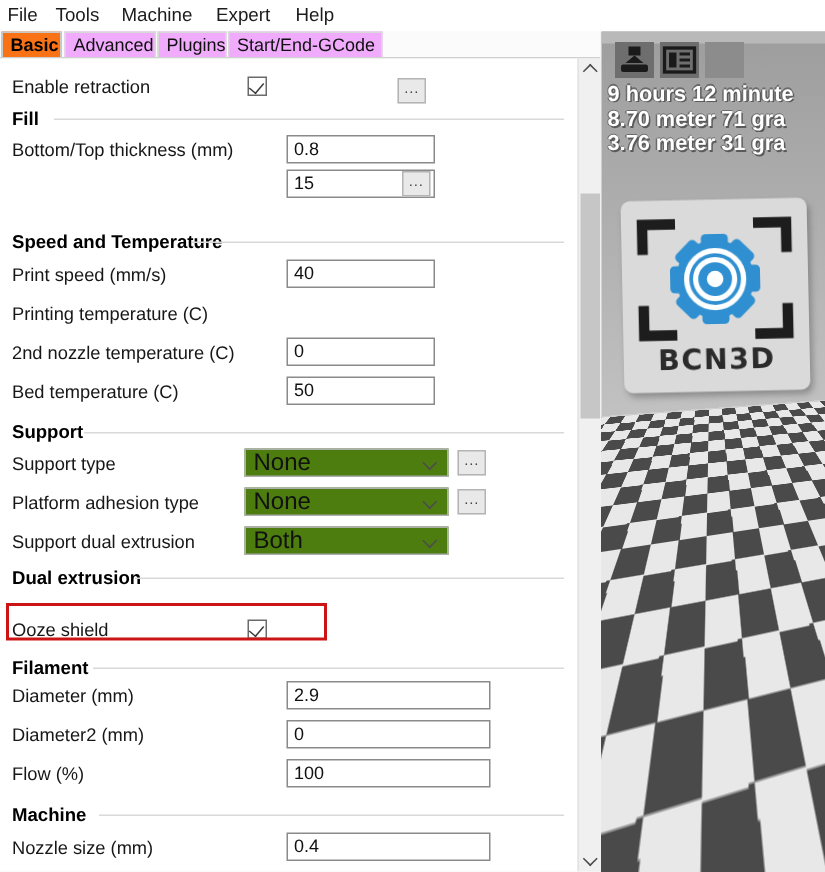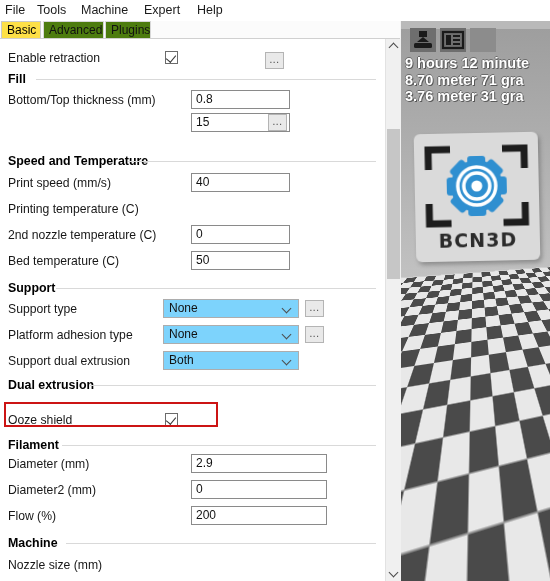--- a/index.html
+++ b/index.html
@@ -13,40 +13,40 @@
 
   
   .menubar{position:absolute;left:0;top:0;width:550px;height:20px;background:#ffffff;
            border-bottom:1px solid #ffffff;}
   .menubar .mitem{position:absolute;top:1px;font-size:12.5px;line-height:18px;color:#1b1b1b;
                   white-space:nowrap;padding:0 3px;}
 
   
   .tabstrip{position:absolute;left:0;top:21px;width:400px;height:18px;background:#fbfbfb;}
   .tab{position:absolute;top:0;height:17px;font-size:12px;line-height:17px;color:#111;
-       background:#4d7c0f;border:1px solid #d8d8d8;border-bottom:none;padding:0 5px;
+       background:#f0abfc;border:1px solid #d8d8d8;border-bottom:none;padding:0 5px;
        white-space:nowrap;box-sizing:border-box;}
-  .tab.active{background:#fde047;border-color:#c8c8c8;color:#000;}
+  .tab.active{background:#f97316;border-color:#c8c8c8;color:#000;font-weight:bold;}
   .tabline{position:absolute;left:0;top:38px;width:400px;height:1px;background:#d0d0d0;}
 
   
   .settings{position:absolute;left:0;top:39px;width:385px;height:542px;background:#ffffff;
             overflow:hidden;}
   .row{position:absolute;left:0;width:385px;height:22px;}
   .label{position:absolute;left:8px;font-size:12.2px;line-height:22px;color:#171717;
          white-space:nowrap;}
   .seclabel{position:absolute;left:8px;font-size:12.4px;line-height:20px;color:#000;
             font-weight:bold;white-space:nowrap;}
   .secline{position:absolute;height:1px;background:#d9d9d9;}
 
   .field{position:absolute;height:19px;box-sizing:border-box;background:#fff;
          border:1px solid #8a8a8a;font-size:12px;line-height:17px;color:#111;
          padding:0 0 0 4px;white-space:nowrap;overflow:hidden;margin-left:28px;}
-  .combo{position:absolute;height:19px;box-sizing:border-box;background:#7dd3fc;
-         border:1px solid #adadad;font-size:12px;line-height:17px;color:#111;
+  .combo{position:absolute;height:19px;box-sizing:border-box;background:#4d7c0f;
+         border:1px solid #adadad;font-size:16px;line-height:17px;color:#111;
          padding:0 0 0 5px;white-space:nowrap;overflow:hidden;}
   .combo .chev{position:absolute;right:5px;top:0;width:10px;height:17px;}
   .combo .chev:before{content:"";position:absolute;left:0;top:5px;width:6px;height:6px;
          border-right:1.6px solid #4d4d4d;border-bottom:1.6px solid #4d4d4d;
          transform:rotate(45deg);}
   .dots{position:absolute;width:19px;height:17px;box-sizing:border-box;background:#e9e9e9;
         border:1px solid #b4b4b4;font-size:10px;line-height:13px;color:#444;text-align:center;
         letter-spacing:0.5px;}
   .chk{position:absolute;width:13px;height:13px;box-sizing:border-box;background:#fff;
        border:1.3px solid #6b6b6b;}
@@ -107,20 +107,21 @@
     <div class="mitem" style="left:34px">Tools</div>
     <div class="mitem" style="left:78px">Machine</div>
     <div class="mitem" style="left:141px">Expert</div>
     <div class="mitem" style="left:194px">Help</div>
   </div>
 
   <div class="tabstrip">
     <div class="tab active" style="left:1px;width:40px">Basic</div>
     <div class="tab" style="left:43px;width:61px">Advanced</div>
     <div class="tab" style="left:105px;width:46px">Plugins</div>
+    <div class="tab" style="left:152px;width:103px">Start/End-GCode</div>
   </div>
   <div class="tabline"></div>
 
   <div class="settings">
 
     <div class="row" style="top:8px">
       <span class="label">Enable retraction</span>
       <span class="chk on" style="left:165px;top:4px"></span>
       <span class="dots" style="left:265px;top:5px">...</span>
     </div>
@@ -201,28 +202,29 @@
     <div class="row" style="top:414px">
       <span class="label">Diameter (mm)</span>
       <span class="field" style="left:163px;top:1px;width:136px">2.9</span>
     </div>
     <div class="row" style="top:440px">
       <span class="label">Diameter2 (mm)</span>
       <span class="field" style="left:163px;top:1px;width:136px">0</span>
     </div>
     <div class="row" style="top:466px">
       <span class="label">Flow (%)</span>
-      <span class="field" style="left:163px;top:1px;width:136px">200</span>
+      <span class="field" style="left:163px;top:1px;width:136px">100</span>
     </div>
 
     <div class="seclabel" style="top:494px">Machine</div>
     <div class="secline" style="left:66px;top:504px;width:310px"></div>
 
     <div class="row" style="top:515px">
       <span class="label">Nozzle size (mm)</span>
+      <span class="field" style="left:163px;top:1px;width:136px">0.4</span>
     </div>
 
   </div>
 
   <div class="redbox" style="left:4px;top:402px;width:214px;height:25px"></div>
 
   <div class="vscroll">
     <div class="btn up"></div>
     <div class="thumb" style="top:90px;height:150px"></div>
     <div class="btn down"></div>

